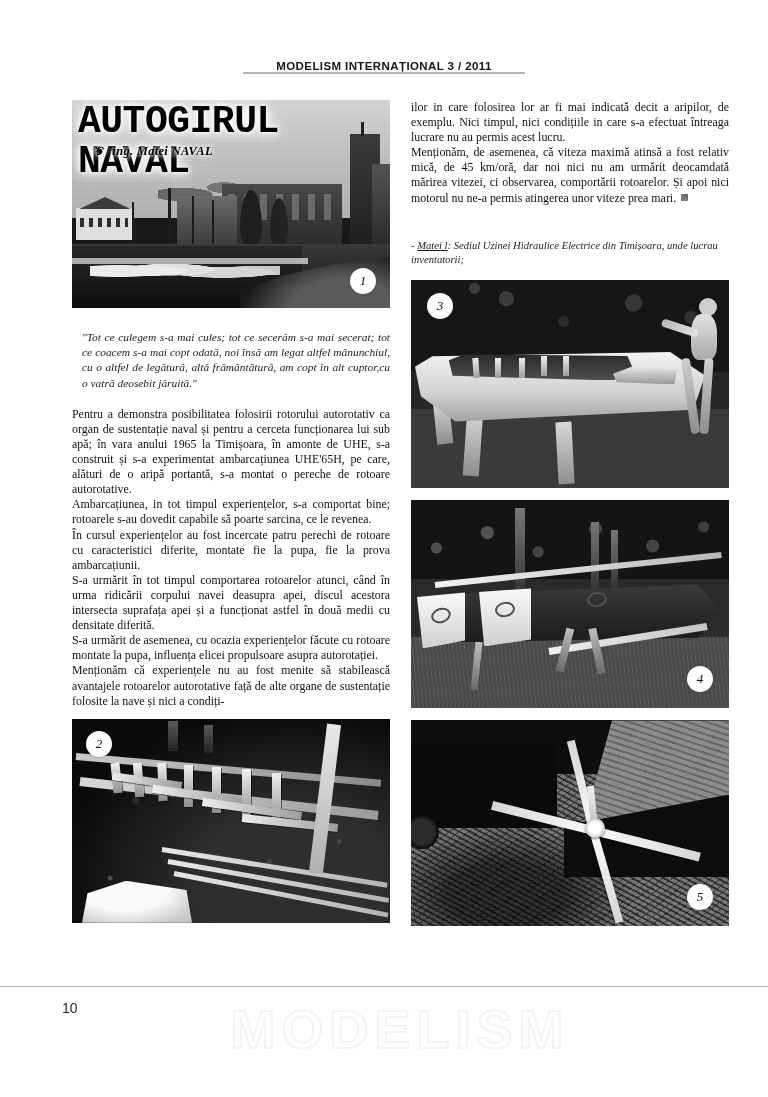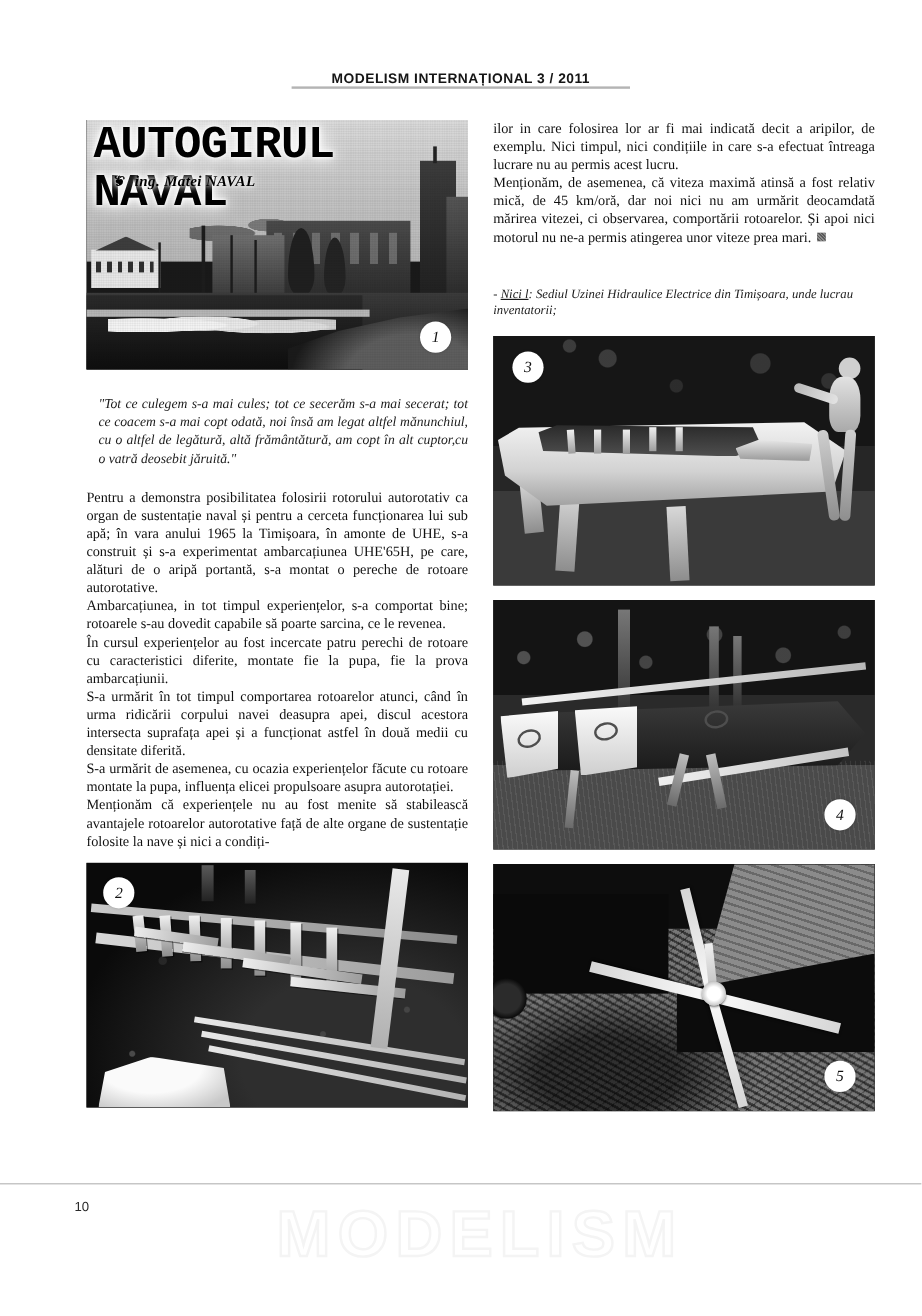--- a/index.html
+++ b/index.html
@@ -362,21 +362,21 @@
   .p5 .mast{
     position:absolute;width:7px;height:42px;background:linear-gradient(180deg,#f0f0f0,#bdbdbd);
   }
 
   
   .footer-rule{
     position:absolute;left:0;right:0;top:986px;height:1px;background:#b9b9b9;
   }
   .pageno{
     position:absolute;left:62px;top:1000px;
-    font-family:"Liberation Sans", sans-serif;font-size:11px;color:#2a2a2a;
+    font-family:"Liberation Sans", sans-serif;font-size:14px;color:#2a2a2a;
   }
   .watermark{
     position:absolute;left:140px;top:998px;width:520px;
     font-family:"Liberation Sans", sans-serif;font-weight:bold;font-size:54px;
     letter-spacing:6px;text-align:center;color:transparent;
     -webkit-text-stroke:2px #f4f4f4;
     user-select:none;
   }
 </style>
 </head>
@@ -459,21 +459,21 @@
 
   <div class="col-right">
 
     <div class="body" style="margin-top:0">
       <p style="white-space:pre-line;display:inline">ilor in care folosirea lor ar fi mai indicată decit a aripilor, de exemplu. Nici timpul, nici condițiile in care s-a efectuat întreaga lucrare nu au permis acest lucru.
 Menționăm, de asemenea, că viteza maximă atinsă a fost relativ mică, de 45 km/oră, dar noi nici nu am urmărit deocamdată mărirea vitezei, ci observarea, comportării rotoarelor. Și apoi nici motorul nu ne-a permis atingerea unor viteze prea mari.</p><span class="endmark"></span>
     </div>
 
     <div class="lead-note">
       <br>
-      <span>- </span><u>Nici l</u><span>: Sediul Uzinei Hidraulice Electrice din Timișoara, unde lucrau inventatorii;</span>
+      <span>- </span><u>Matei l</u><span>: Sediul Uzinei Hidraulice Electrice din Timișoara, unde lucrau inventatorii;</span>
     </div>
 
     <div class="photo p3" style="margin-top:14px;width:318px;height:208px;">
       <div class="bg"></div>
       <div class="foliage"></div>
       <div class="trestle" style="left:54px;top:130px;height:66px;transform:rotate(4deg)"></div>
       <div class="trestle" style="left:146px;top:142px;height:62px;transform:rotate(-3deg)"></div>
       <div class="trestle" style="left:24px;top:120px;height:44px;transform:rotate(-6deg)"></div>
       <div class="hull"></div>
       <div class="hullcav"></div>

